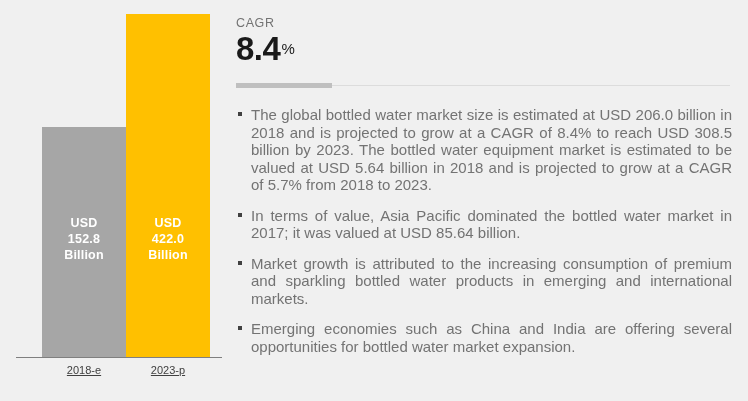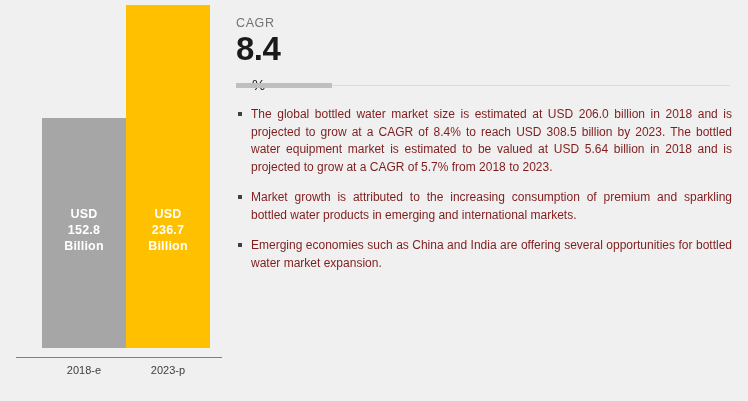--- a/index.html
+++ b/index.html
@@ -24,21 +24,21 @@
   #chart-panel {
     position: absolute;
     left: 0;
     top: 0;
     width: 224px;
     height: 401px;
   }
   #plot-area {
     position: absolute;
     left: 16px;
-    top: 1px;
+    top: 10px;
     width: 206px;
     height: 347px;
   }
   .bar {
     position: absolute;
     bottom: 0;
     display: flex;
     align-items: center;
     justify-content: center;
   }
@@ -77,20 +77,21 @@
     height: 1px;
     background: #7f7f7f;
   }
   .tick-label {
     position: absolute;
     top: 364px;
     font-size: 11px;
     color: #404040;
     text-align: center;
     width: 84px;
+    text-decoration: underline;
   }
   #tick-2018 { left: 42px; }
   #tick-2023 { left: 126px; }
 
   
   #text-panel {
     position: absolute;
     left: 236px;
     top: 0;
     width: 500px;
@@ -102,22 +103,21 @@
     top: 16px;
     font-size: 12.5px;
     color: #737373;
     letter-spacing: 0.6px;
   }
   #cagr-value-wrap {
     position: absolute;
     left: 0;
     top: 31px;
     display: flex;
-    align-items: center;
-    flex-direction: column;
+    align-items: flex-start;
   }
   #cagr-value {
     font-size: 33px;
     font-weight: bold;
     color: #1a1a1a;
     line-height: 36px;
     letter-spacing: -0.5px;
   }
   #cagr-unit {
     font-size: 15px;
@@ -147,23 +147,23 @@
     top: 106px;
     width: 496px;
     list-style: none;
     margin: 0;
     padding: 0;
   }
   .bullet-item {
     position: relative;
     padding-left: 15px;
     margin-bottom: 13px;
-    font-size: 12px;
+    font-size: 15px;
     line-height: 17.5px;
-    color: #7f1d1d;
+    color: #737373;
     text-align: justify;
   }
   .bullet-marker {
     position: absolute;
     left: 2px;
     top: 6px;
     width: 4px;
     height: 4px;
     background: #404040;
   }
@@ -180,21 +180,21 @@
         <div class="bar-value-label">
           <div>USD</div>
           <div>152.8</div>
           <div>Billion</div>
         </div>
       </div>
 
       <div class="bar" id="bar-2023">
         <div class="bar-value-label">
           <div>USD</div>
-          <div>236.7</div>
+          <div>422.0</div>
           <div>Billion</div>
         </div>
       </div>
 
     </div>
 
     <div id="axis-line"></div>
     <div class="tick-label" id="tick-2018">2018-e</div>
     <div class="tick-label" id="tick-2023">2023-p</div>
   </div>
@@ -211,20 +211,24 @@
     <div id="divider"></div>
     <div id="divider-accent"></div>
 
     <ul id="bullet-list">
       <li class="bullet-item">
         <span class="bullet-marker"></span>
         <span>The global bottled water market size is estimated at USD 206.0 billion in 2018 and is projected to grow at a CAGR of 8.4% to reach USD 308.5 billion by 2023. The bottled water equipment market is estimated to be valued at USD 5.64 billion in 2018 and is projected to grow at a CAGR of 5.7% from 2018 to 2023.</span>
       </li>
       <li class="bullet-item">
         <span class="bullet-marker"></span>
+        <span>In terms of value, Asia Pacific dominated the bottled water market in 2017; it was valued at USD 85.64 billion.</span>
+      </li>
+      <li class="bullet-item">
+        <span class="bullet-marker"></span>
         <span>Market growth is attributed to the increasing consumption of premium and sparkling bottled water products in emerging and international markets.</span>
       </li>
       <li class="bullet-item">
         <span class="bullet-marker"></span>
         <span>Emerging economies such as China and India are offering several opportunities for bottled water market expansion.</span>
       </li>
     </ul>
 
   </div>
 </div>

